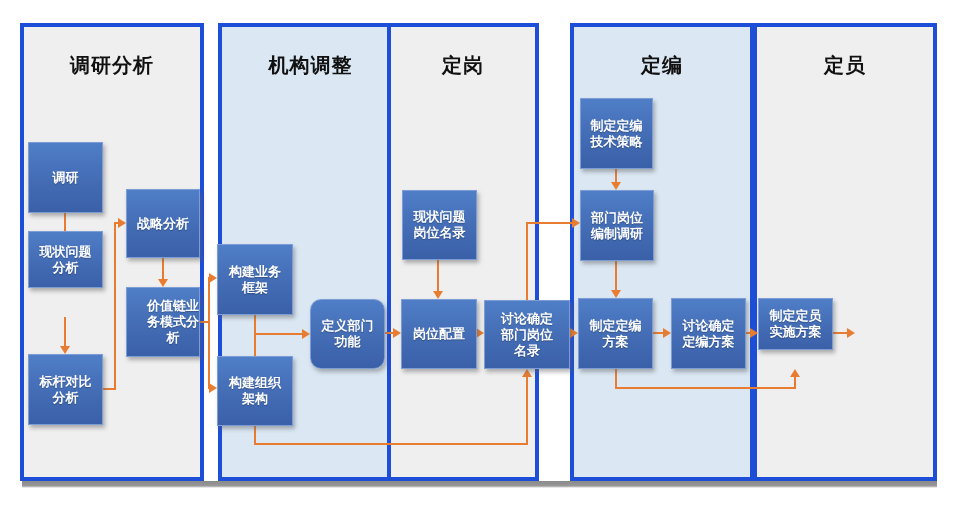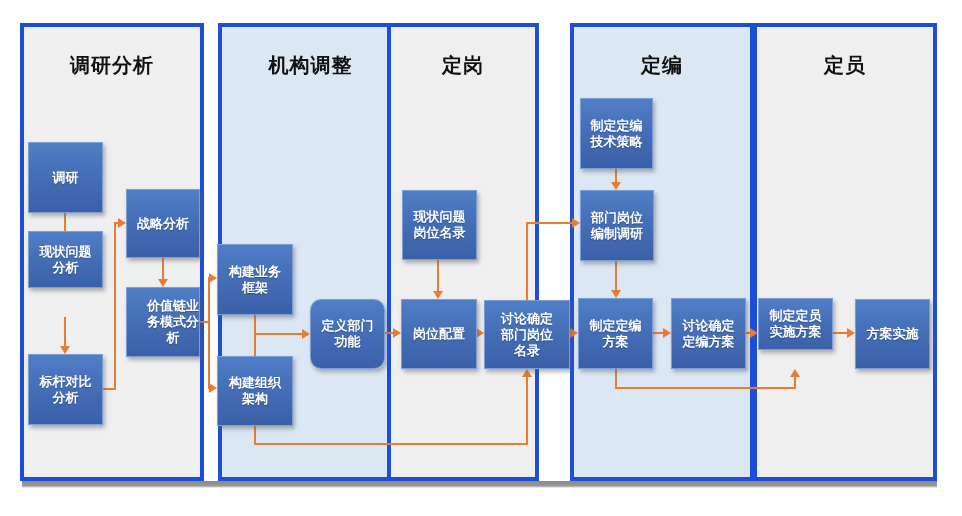--- a/index.html
+++ b/index.html
@@ -151,15 +151,14 @@
   <div class="node" id="nd-11">制定定编
 技术策略</div>
   <div class="node" id="nd-12">部门岗位
 编制调研</div>
   <div class="node" id="nd-13">制定定编
 方案</div>
   <div class="node" id="nd-14">讨论确定
 定编方案</div>
   <div class="node" id="nd-15">制定定员
 实施方案</div>
-  <div class="node" id="nd-16">方案实施</div>
 
 </div>
 
 </body></html>

